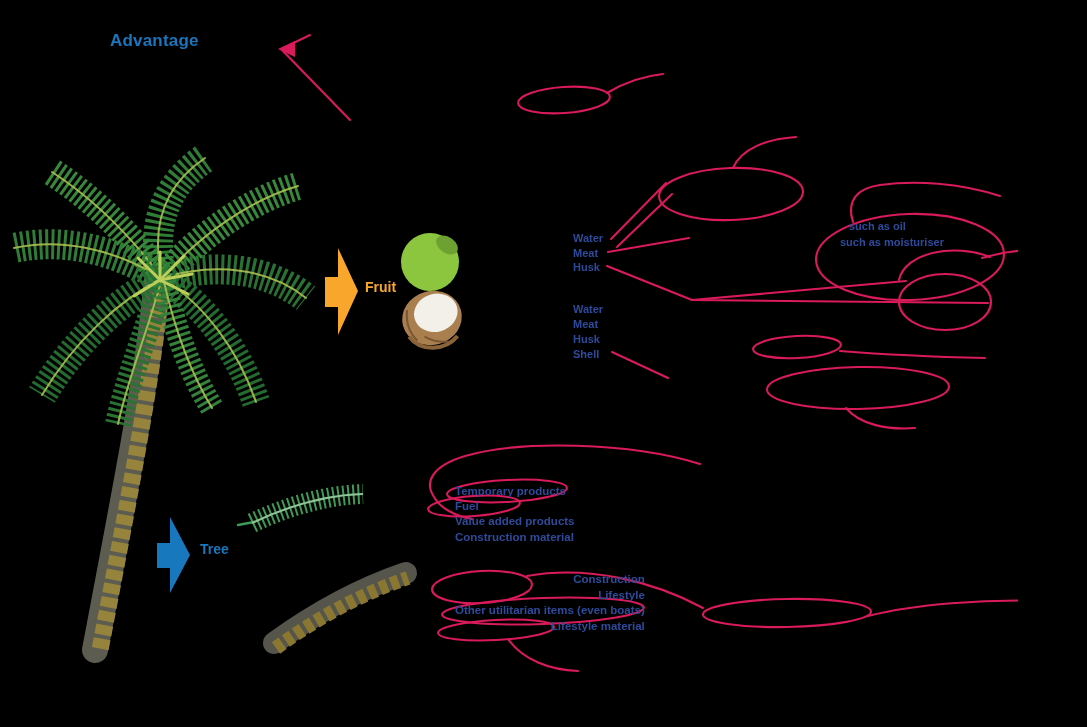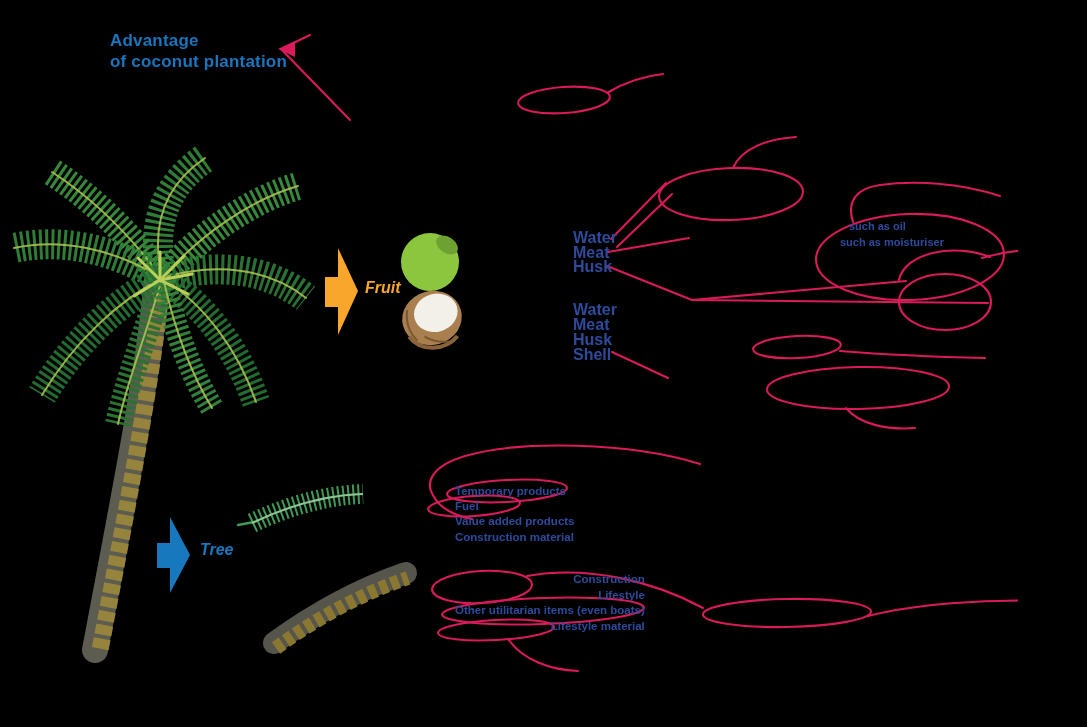--- a/index.html
+++ b/index.html
@@ -9,26 +9,26 @@
     font-family:"Liberation Sans",sans-serif;
   }
   .abs{position:absolute;}
   svg.art{position:absolute;left:0;top:0;}
   .line{display:block;}
 
   .title{
     left:110px;top:30px;font-size:17px;font-weight:bold;
     color:var(--title_blue,#1b75bc);line-height:21px;letter-spacing:.2px;
   }
-  .branch-label{font-weight:bold;font-size:16px;font-style:italic;}
+  .branch-label{font-weight:bold;font-size:14px;}
   .fruit-label{left:365px;top:279px;color:var(--fruit_orange,#f9a72c);}
   .tree-label{left:200px;top:541px;color:var(--tree_blue,#1878be);}
 
   .parts{
-    font-size:16px;font-weight:bold;color:var(--label_indigo,#2e4a9b);
+    font-size:11px;font-weight:bold;color:var(--label_indigo,#2e4a9b);
     line-height:14.5px;
   }
   .parts-1{left:573px;top:231px;}
   .parts-2{left:573px;top:302px;line-height:15px;}
   .note{
     left:840px;top:218px;font-size:11px;font-weight:bold;
     color:var(--label_indigo,#2e4a9b);line-height:16px;
   }
   .note .indent{padding-left:9px;}
   .products{
@@ -161,21 +161,20 @@
       <ellipse cx="496" cy="630" rx="58" ry="10" transform="rotate(-3 496 630)"></ellipse>
       <path d="M 527,576 C 590,565 655,582 703,608"></path>
       <ellipse cx="787" cy="613" rx="84" ry="14" transform="rotate(-1 787 613)"></ellipse>
       <path d="M 868,616 C 915,604 985,599 1045,601"></path>
       <path d="M 508,639 C 523,660 550,670 578,671"></path>
     </g>
   </svg>
 
   <div class="abs title">
     <span class="line">Advantage</span>
-    <span class="line">of coconut plantation</span>
   </div>
 
   <div class="abs branch-label fruit-label">Fruit</div>
   <div class="abs branch-label tree-label">Tree</div>
 
   <div class="abs parts parts-1">
     <span class="line">Water</span>
     <span class="line">Meat</span>
     <span class="line">Husk</span>
   </div>

